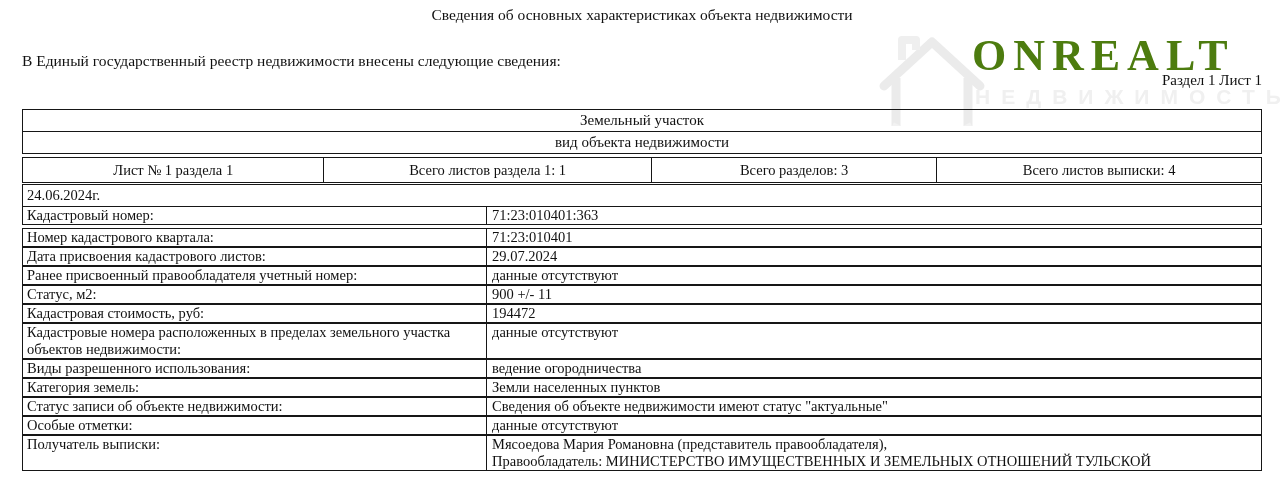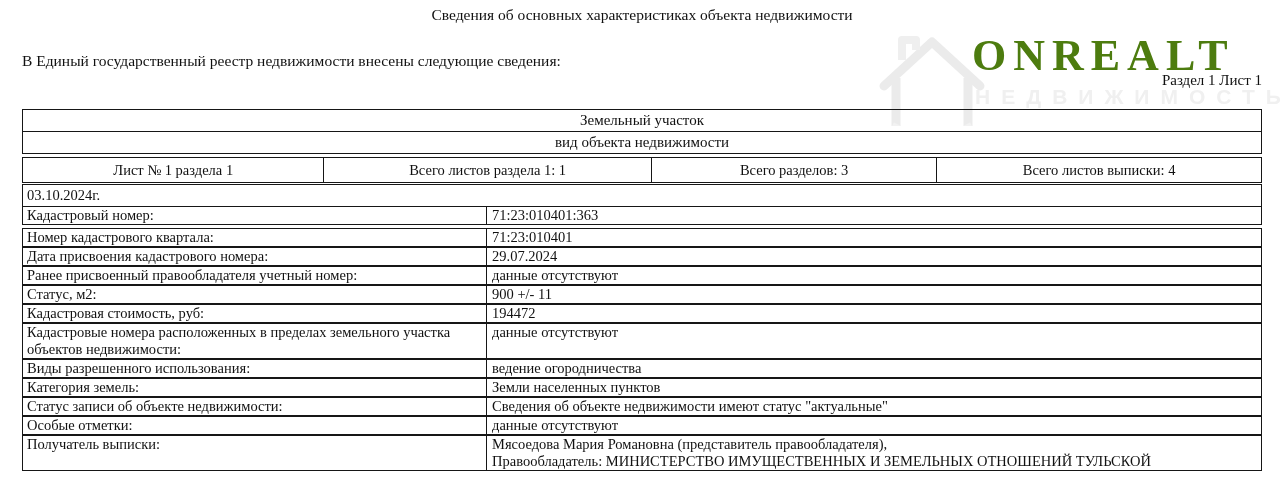--- a/index.html
+++ b/index.html
@@ -124,35 +124,35 @@
     </div>
 
     <div class="box sheet-table">
       <div class="sheet-cell c0">Лист № 1 раздела 1</div>
       <div class="sheet-cell c1">Всего листов раздела 1: 1</div>
       <div class="sheet-cell c2">Всего разделов: 3</div>
       <div class="sheet-cell c3">Всего листов выписки: 4</div>
     </div>
 
     <div class="box date-block">
-      <div class="date-row">03.10.2024г.</div>
+      <div class="date-row">24.06.2024г.</div>
       <div class="kn-row">
         <div class="label">Кадастровый номер:</div>
         <div class="value">71:23:010401:363</div>
       </div>
     </div>
 
     <div class="details">
   <div class="drow">
     <div class="label">Номер кадастрового квартала:</div>
     <div class="value">71:23:010401</div>
   </div>
 
   <div class="drow">
-    <div class="label">Дата присвоения кадастрового номера:</div>
+    <div class="label">Дата присвоения кадастрового листов:</div>
     <div class="value">29.07.2024</div>
   </div>
 
   <div class="drow">
     <div class="label">Ранее присвоенный правообладателя учетный номер:</div>
     <div class="value">данные отсутствуют</div>
   </div>
 
 
   <div class="drow">

